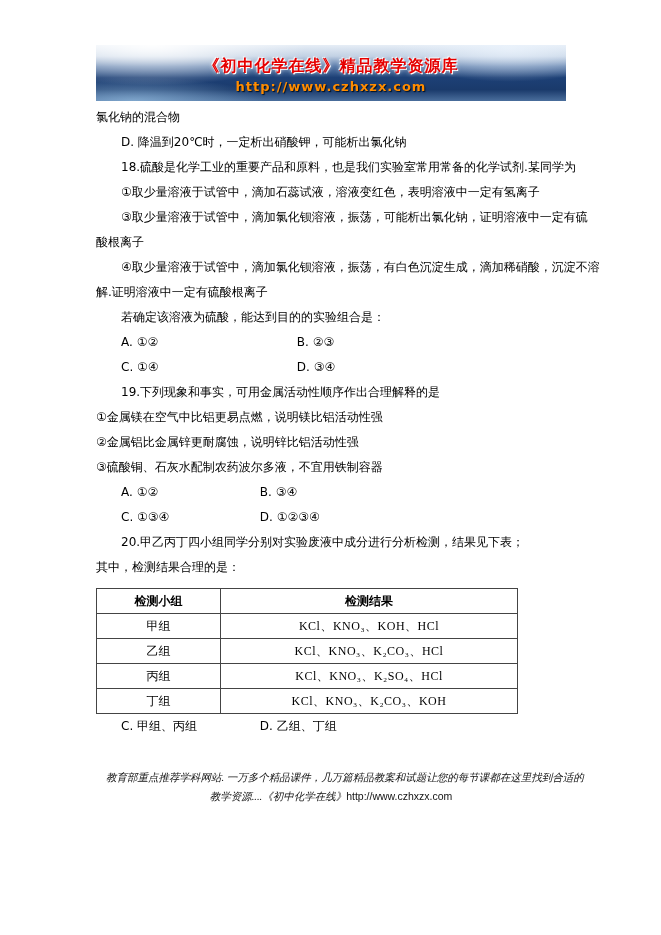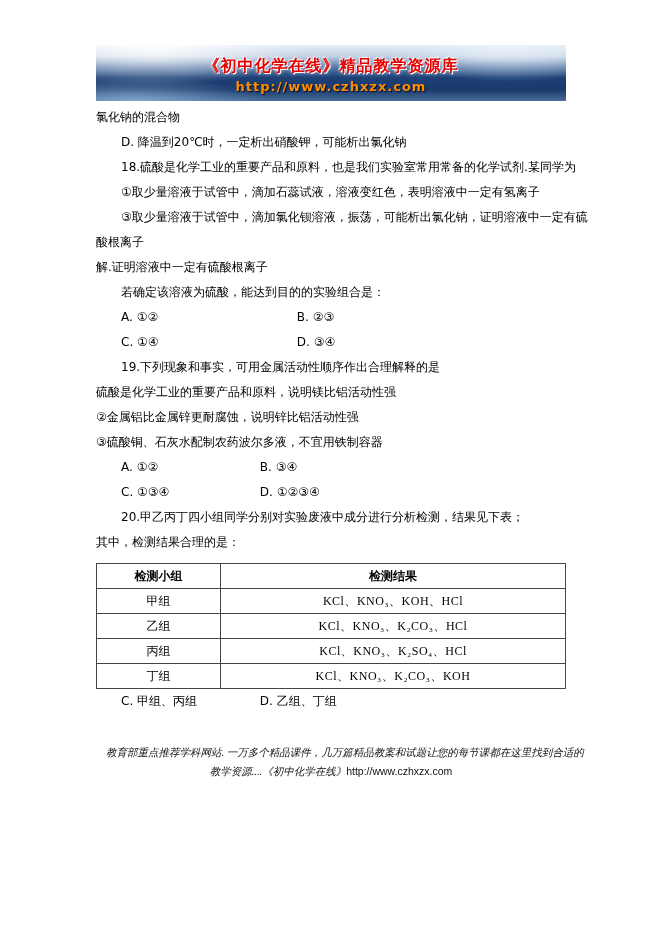--- a/index.html
+++ b/index.html
@@ -48,21 +48,21 @@
     white-space:nowrap;
   }
   .indent { padding-left:25px; }
   .options { padding-left:25px; }
   .optcol-wide  { display:inline-block; width:172px; }
   .optcol-narrow{ display:inline-block; width:135px; }
 
   
   table.detect {
     margin-top:8px;
-    width:470px;
+    width:422px;
     border-collapse:collapse;
     table-layout:fixed;
   }
   table.detect th, table.detect td {
     border:1px solid #444;
     height:25px;
     text-align:center;
     vertical-align:middle;
     font-size:12px;
     padding:0 4px;
@@ -100,33 +100,34 @@
 
     <div class="doc">
 
       <div class="line">氯化钠的混合物</div>
       <div class="line indent">D. 降温到20℃时，一定析出硝酸钾，可能析出氯化钠</div>
 
       <div class="line indent">18.硫酸是化学工业的重要产品和原料，也是我们实验室常用常备的化学试剂.某同学为</div>
       <div class="line indent">①取少量溶液于试管中，滴加石蕊试液，溶液变红色，表明溶液中一定有氢离子</div>
       <div class="line indent">③取少量溶液于试管中，滴加氯化钡溶液，振荡，可能析出氯化钠，证明溶液中一定有硫</div>
       <div class="line">酸根离子</div>
+      <div class="line indent">④取少量溶液于试管中，滴加氯化钡溶液，振荡，有白色沉淀生成，滴加稀硝酸，沉淀不溶</div>
       <div class="line">解.证明溶液中一定有硫酸根离子</div>
       <div class="line indent">若确定该溶液为硫酸，能达到目的的实验组合是：</div>
       <div class="line options">
         <span class="optcol-wide">A. ①②</span>
         <span>B. ②③</span>
       </div>
       <div class="line options">
         <span class="optcol-wide">C. ①④</span>
         <span>D. ③④</span>
       </div>
 
       <div class="line indent">19.下列现象和事实，可用金属活动性顺序作出合理解释的是</div>
-      <div class="line">硫酸是化学工业的重要产品和原料，说明镁比铝活动性强</div>
+      <div class="line">①金属镁在空气中比铝更易点燃，说明镁比铝活动性强</div>
       <div class="line">②金属铝比金属锌更耐腐蚀，说明锌比铝活动性强</div>
       <div class="line">③硫酸铜、石灰水配制农药波尔多液，不宜用铁制容器</div>
       <div class="line options">
         <span class="optcol-narrow">A. ①②</span>
         <span>B. ③④</span>
       </div>
       <div class="line options">
         <span class="optcol-narrow">C. ①③④</span>
         <span>D. ①②③④</span>
       </div>

